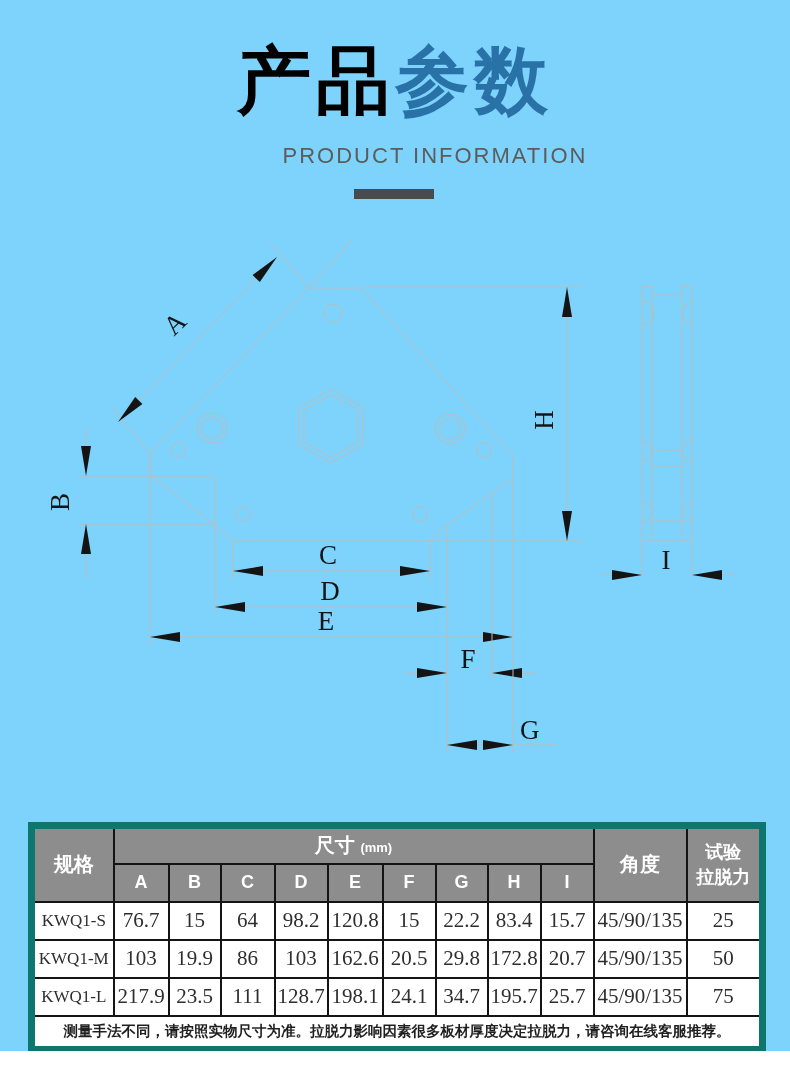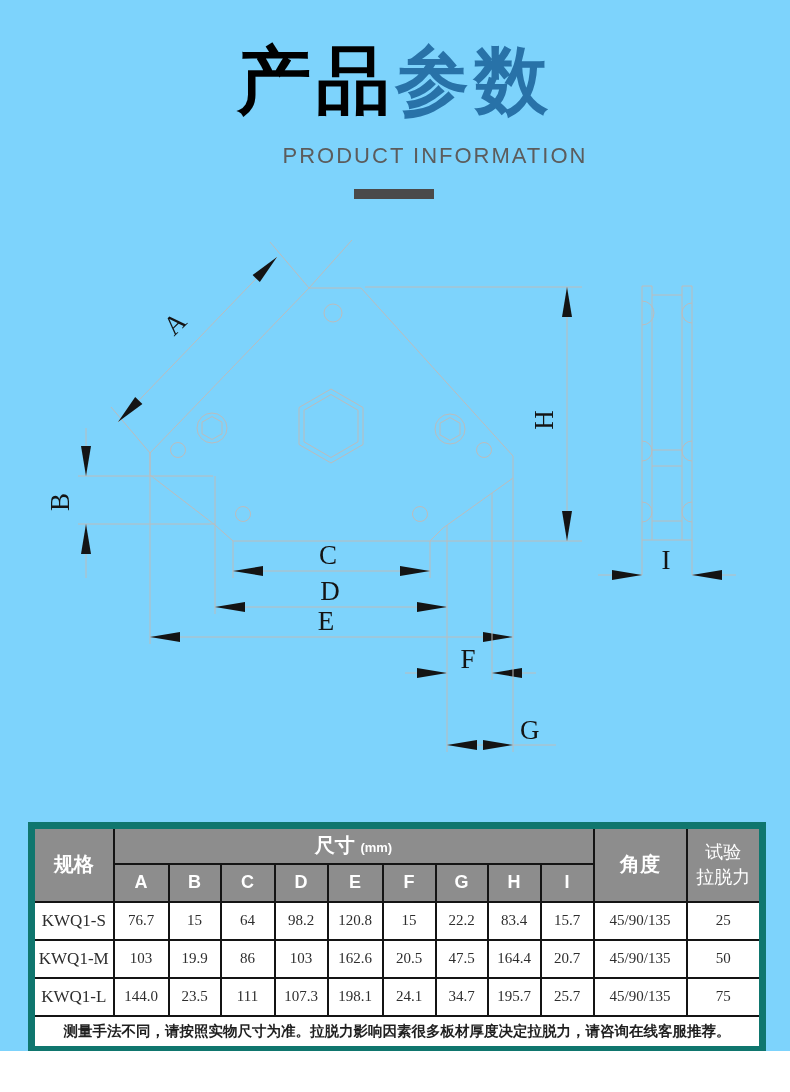--- a/index.html
+++ b/index.html
@@ -24,22 +24,22 @@
   table.spec{position:absolute;left:28px;top:822px;width:731px;border-collapse:collapse;
              table-layout:fixed;border:7px solid #0f766e;}
   table.spec th,table.spec td{border:2px solid #141414;text-align:center;vertical-align:middle;
              padding:0;overflow:hidden;}
   table.spec thead th{background:#8d8d8d;color:#ffffff;}
   .th-spec{font-size:20px;font-weight:700;}
   .th-size{font-size:20px;font-weight:700;}
   .th-size .unit{font-size:13px;font-weight:700;}
   .th-letter{font-size:18px;font-weight:700;}
   .th-angle{font-size:20px;font-weight:700;}
-  .th-pull{font-size:18px;font-weight:400;line-height:1.35;}
-  td.cell{font-size:15px;color:#2e2e2e;background:#ffffff;}
+  .th-pull{font-size:18px;font-weight:700;line-height:1.35;}
+  td.cell{font-size:21px;color:#2e2e2e;background:#ffffff;}
   td.spec-name{font-size:17px;color:#2e2e2e;background:#ffffff;}
   td.note-cell{font-size:14.5px;font-weight:700;color:#1f1f1f;background:#ffffff;padding:7px 8px;margin-top:12px;}
   tr.hrow1{height:38px;} tr.hrow2{height:38px;} tr.drow{height:38px;font-family:Liberation Serif, serif;} tr.nrow{height:34px;}
 </style>
 </head>
 <body>
 
 <div class="page">
 
   <div class="title-row"><span>产品</span><span class="title-blue">参数</span></div>
@@ -220,32 +220,32 @@
         <td class="cell">25</td>
       </tr>
       <tr class="drow">
         <td class="spec-name">KWQ1-M</td>
         <td class="cell">103</td>
         <td class="cell">19.9</td>
         <td class="cell">86</td>
         <td class="cell">103</td>
         <td class="cell">162.6</td>
         <td class="cell">20.5</td>
-        <td class="cell">47.5</td>
-        <td class="cell">164.4</td>
+        <td class="cell">29.8</td>
+        <td class="cell">172.8</td>
         <td class="cell">20.7</td>
         <td class="cell">45/90/135</td>
         <td class="cell">50</td>
       </tr>
       <tr class="drow">
         <td class="spec-name">KWQ1-L</td>
-        <td class="cell">144.0</td>
+        <td class="cell">217.9</td>
         <td class="cell">23.5</td>
         <td class="cell">111</td>
-        <td class="cell">107.3</td>
+        <td class="cell">128.7</td>
         <td class="cell">198.1</td>
         <td class="cell">24.1</td>
         <td class="cell">34.7</td>
         <td class="cell">195.7</td>
         <td class="cell">25.7</td>
         <td class="cell">45/90/135</td>
         <td class="cell">75</td>
       </tr>
       <tr class="nrow">
         <td class="note-cell" colspan="12">测量手法不同，请按照实物尺寸为准。拉脱力影响因素很多板材厚度决定拉脱力，请咨询在线客服推荐。</td>

